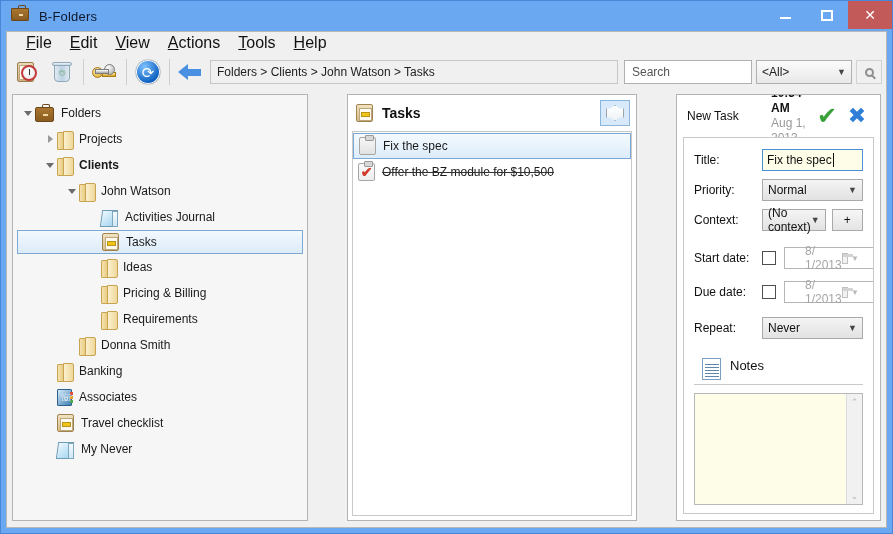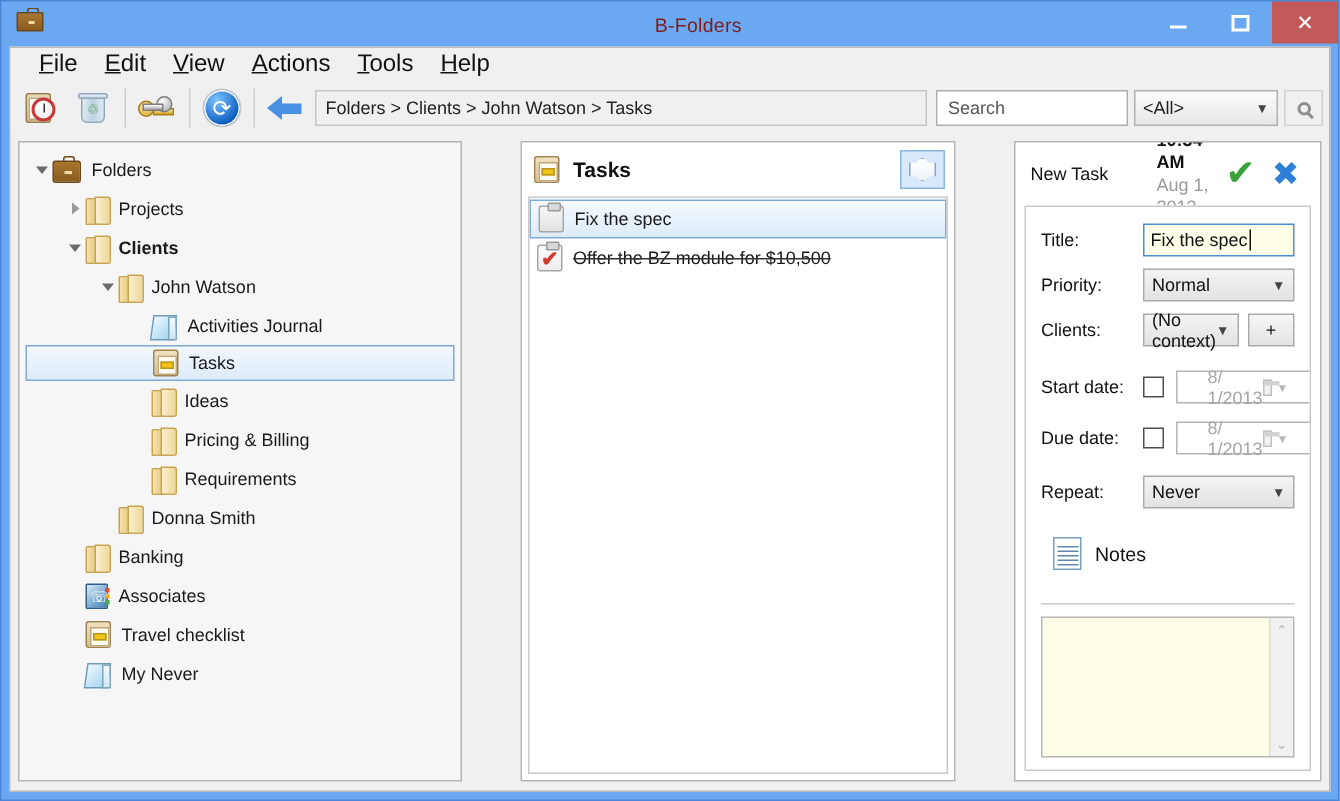--- a/index.html
+++ b/index.html
@@ -55,22 +55,21 @@
   }
   .briefcase:after {
     content: "";
     position: absolute;
     left: 7px; top: 5px;
     width: 4px; height: 2px;
     background: #f0d9a0;
   }
   .win-title {
     width: 100%;
-    text-align: center;
-    color: #7f1d1d;
+    color: #0f172a;
     font-size: 13px;
     letter-spacing: .2px;
     padding-left: 38px;
   }
   .win-controls {
     position: absolute;
     right: 0; top: 0;
     height: 28px;
     display: flex;
   }
@@ -617,23 +616,23 @@
     position: relative;
     margin-right: 3px;
   }
   .cal-ico:before {
     content: ""; position: absolute; left: 0; top: 0;
     width: 10px; height: 3px; background: #d3d3d3;
   }
   .cal-chev { font-size: 8px; color: #b9b9b9; }
 
   .notes-head {
-    display: flex; align-items: center;
+    display: flex; 
     margin-top: 14px;
-    padding-bottom: 22px;
+    padding-bottom: 4px;
     border-bottom: 1px solid #c9c9c9;
   }
   .icn-note {
     width: 19px; height: 22px;
     background: #ffffff;
     border: 1px solid #7a9fc0;
     position: relative;
     margin-right: 9px;
     margin-left: 8px;
     overflow: hidden;
@@ -917,21 +916,21 @@
 
           <div class="field-row">
             <span class="field-label">Priority:</span>
             <div class="combo">
               <span>Normal</span>
               <span class="chev">▼</span>
             </div>
           </div>
 
           <div class="field-row">
-            <span class="field-label">Clients:</span>
+            <span class="field-label">Context:</span>
             <div class="combo">
               <span>(No context)</span>
               <span class="chev">▼</span>
             </div>
             <div class="plus-btn">+</div>
           </div>
 
           <div class="field-row" style="margin-top:8px">
             <span class="field-label">Start date:</span>
             <div class="checkbox"></div>

